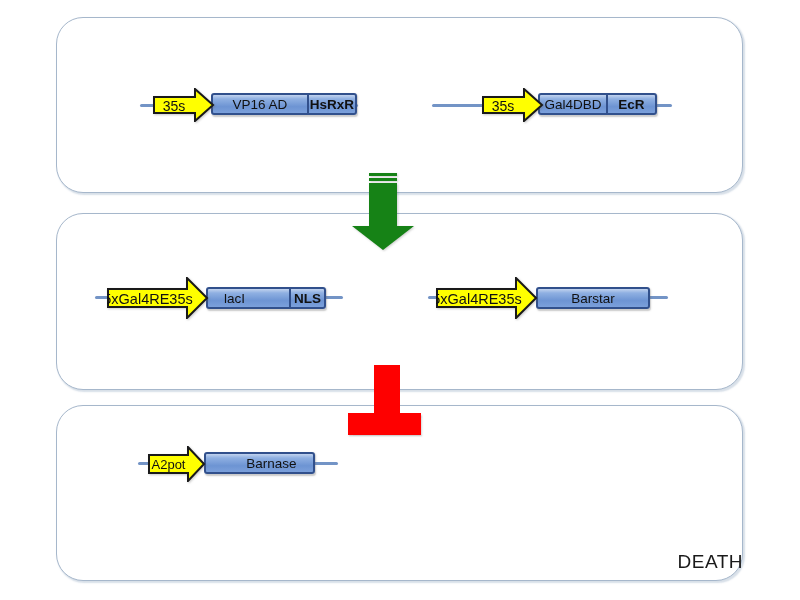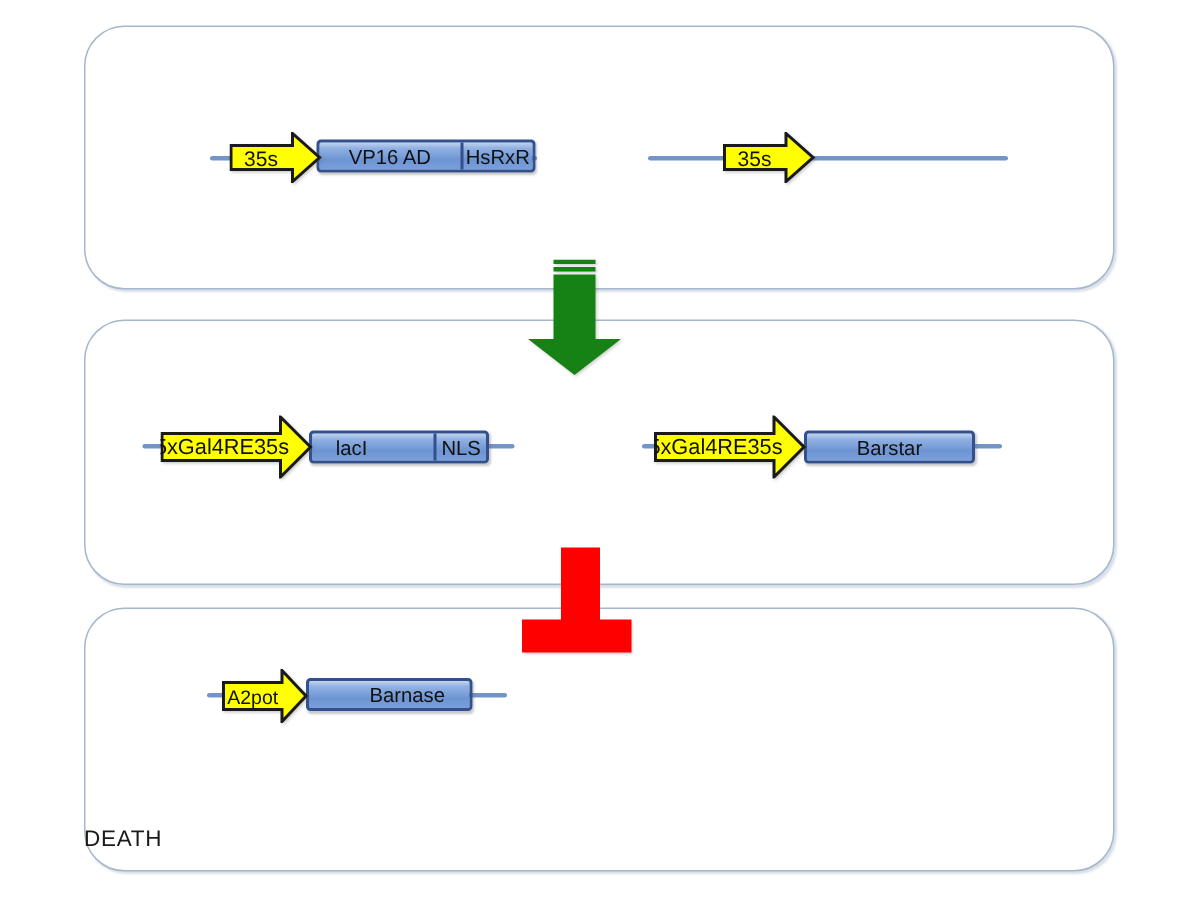--- a/index.html
+++ b/index.html
@@ -18,42 +18,42 @@
   .panel.p1{top:17px;height:176px;}
   .panel.p2{top:213px;height:177px;}
   .panel.p3{top:405px;height:176px;}
 
   .panel-title{
     position:absolute;left:56px;width:687px;top:28px;
     text-align:center;font-size:19px;color:#1a1a1a;letter-spacing:.2px;
   }
   .death-label{
     position:absolute;left:56px;width:687px;top:551px;
-    text-align:left;font-size:15px;color:#1a1a1a;letter-spacing:.5px;
+    text-align:right;font-size:19px;color:#1a1a1a;letter-spacing:.5px;
   }
 
   
   .construct{position:absolute;}
   .backbone{
     position:absolute;height:3px;background:var(--backbone,#7394c6);
     border-radius:2px;z-index:1;
   }
   .promoter-svg{position:absolute;z-index:3;filter:drop-shadow(1px 1.5px 1px rgba(100,100,100,.35));}
   .promoter-svg text{font-family:"Liberation Sans",sans-serif;fill:#111;}
   .gene-box{
     position:absolute;height:22px;z-index:2;display:flex;box-sizing:border-box;
     border:2px solid var(--gene-border,#31508c);border-radius:3px;
     background:linear-gradient(180deg,#c2d3ee 0%,#8fb0e2 22%,#6d94d3 65%,#7ba0db 100%);
     box-shadow:1px 1.5px 1.5px rgba(100,100,100,.35);
   }
   .gene-cell{
     display:flex;align-items:center;justify-content:center;
     font-size:13.5px;color:#111;white-space:nowrap;overflow:hidden;
   }
-  .gene-cell + .gene-cell{border-left:2px solid var(--gene-border,#31508c);}
+  .gene-cell + .gene-cell{border-left:2px solid var(--gene-border,#31508c);font-weight:bold;}
 
   
   .activation-svg{position:absolute;left:352px;top:173px;z-index:4;filter:drop-shadow(1px 1px 1px rgba(90,90,90,.3));}
   .tbar{position:absolute;z-index:4;}
   .tbar .stem{position:absolute;left:374px;top:365px;width:26px;height:50px;background:var(--inhibition-red,#fe0000);}
   .tbar .bar{position:absolute;left:348px;top:413px;width:73px;height:22px;background:var(--inhibition-red,#fe0000);box-shadow:1px 1.5px 1.5px rgba(120,120,120,.35);}
 </style>
 </head>
 <body>
 
@@ -76,20 +76,24 @@
       <div class="gene-cell" style="flex:40;">HsRxR</div>
     </div>
   </div>
 
   <div class="construct" style="left:432px;top:86px;width:240px;height:42px;">
     <div class="backbone" style="left:0;top:18px;width:240px;"></div>
     <svg class="promoter-svg" style="left:50px;top:2px;" width="62" height="34" viewBox="0 0 62 34">
       <polygon points="1,9 42,9 42,1 60,17 42,33 42,25 1,25" style="fill:var(--promoter-fill,#ffff00);stroke:#1a1a1a;stroke-width:2;"></polygon>
       <text x="21" y="17.5" font-size="14" text-anchor="middle" dominant-baseline="central">35s</text>
     </svg>
+    <div class="gene-box" style="left:106px;top:7px;width:119px;">
+      <div class="gene-cell" style="flex:66;">Gal4DBD</div>
+      <div class="gene-cell" style="flex:47;">EcR</div>
+    </div>
   </div>
 
   <svg class="activation-svg" width="62" height="77" viewBox="0 0 62 77">
     <rect x="17" y="0" width="28" height="3" style="fill:var(--activation-green,#168216);"></rect>
     <rect x="17" y="5" width="28" height="3" style="fill:var(--activation-green,#168216);"></rect>
     <rect x="17" y="10" width="28" height="43" style="fill:var(--activation-green,#168216);"></rect>
     <polygon points="0,53 62,53 31,77" style="fill:var(--activation-green,#168216);"></polygon>
   </svg>
 
   <div class="construct" style="left:95px;top:276px;width:248px;height:46px;">

